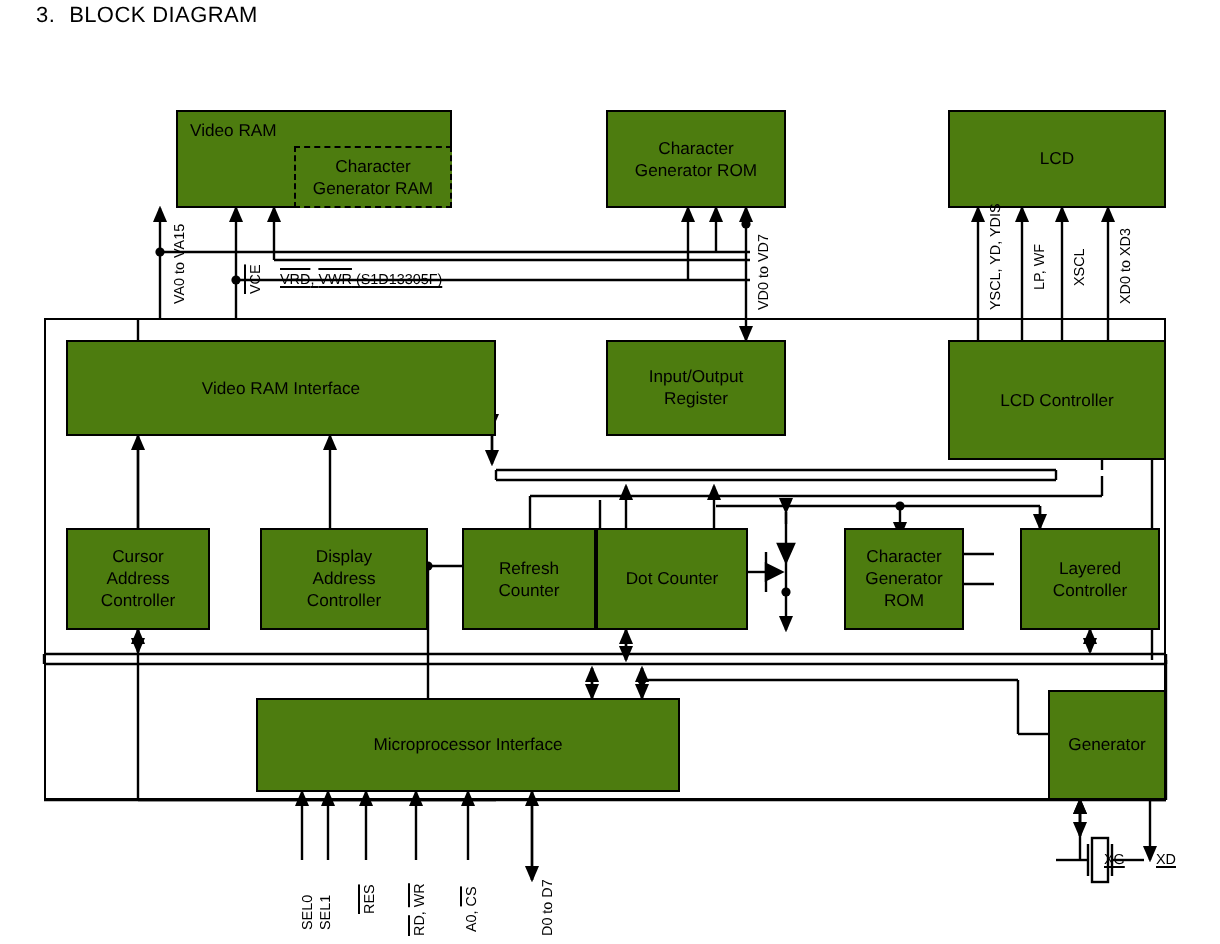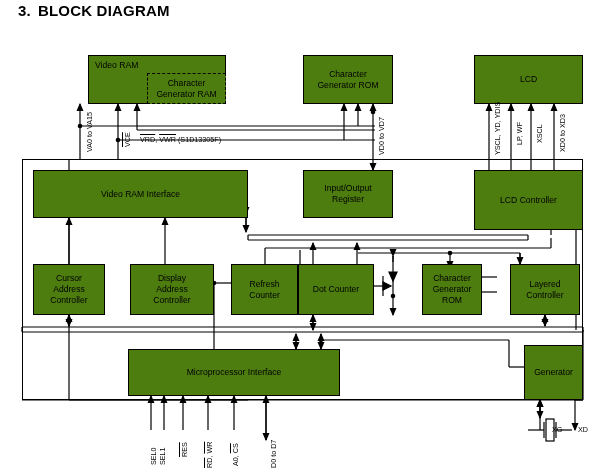--- a/index.html
+++ b/index.html
@@ -1,27 +1,27 @@
 <!DOCTYPE html>
 <html><head>
 <meta charset="utf-8">
 <style>
   html,body{margin:0;padding:0;background:#fff;}
   body{width:610px;height:472px;font-family:"Liberation Sans",sans-serif;color:#000;overflow:hidden;}
   #root{position:relative;width:610px;height:472px;}
-  .title{position:absolute;left:18px;top:2px;font-size:15px;font-weight:bold;letter-spacing:.2px;}
+  .title{position:absolute;left:18px;top:2px;font-size:11px;font-weight:normal;letter-spacing:.2px;}
   .title .num{margin-right:7px;}
   svg.wires{position:absolute;left:0;top:0;width:610px;height:472px;}
   .box{position:absolute;border:1.4px solid #000;background:#4d7c0f;display:flex;align-items:center;
        justify-content:center;text-align:center;font-size:8.6px;line-height:1.28;box-sizing:border-box;}
   .box.tl{align-items:flex-start;justify-content:flex-start;padding:4px 0 0 6px;text-align:left;}
   .box.dashed{border:1.4px dashed #000;}
   .vlabel{position:absolute;font-size:7.2px;white-space:nowrap;transform-origin:0 0;
           transform:rotate(-90deg);line-height:1.05;}
-  .hlabel{position:absolute;font-size:7.2px;white-space:nowrap;}
+  .hlabel{position:absolute;font-size:7.2px;white-space:nowrap;text-decoration:underline;}
   .ovl{text-decoration:overline;}
   .chip{position:absolute;border:1.4px solid #000;box-sizing:border-box;background:transparent;}
 </style>
 </head>
 <body>
 
 <div id="root">
 
   <div class="title">
     <span class="num">3.</span><span>BLOCK DIAGRAM</span>

